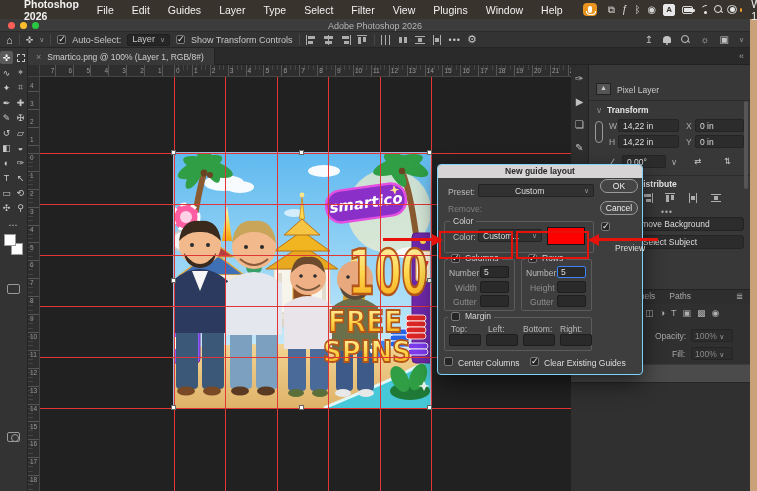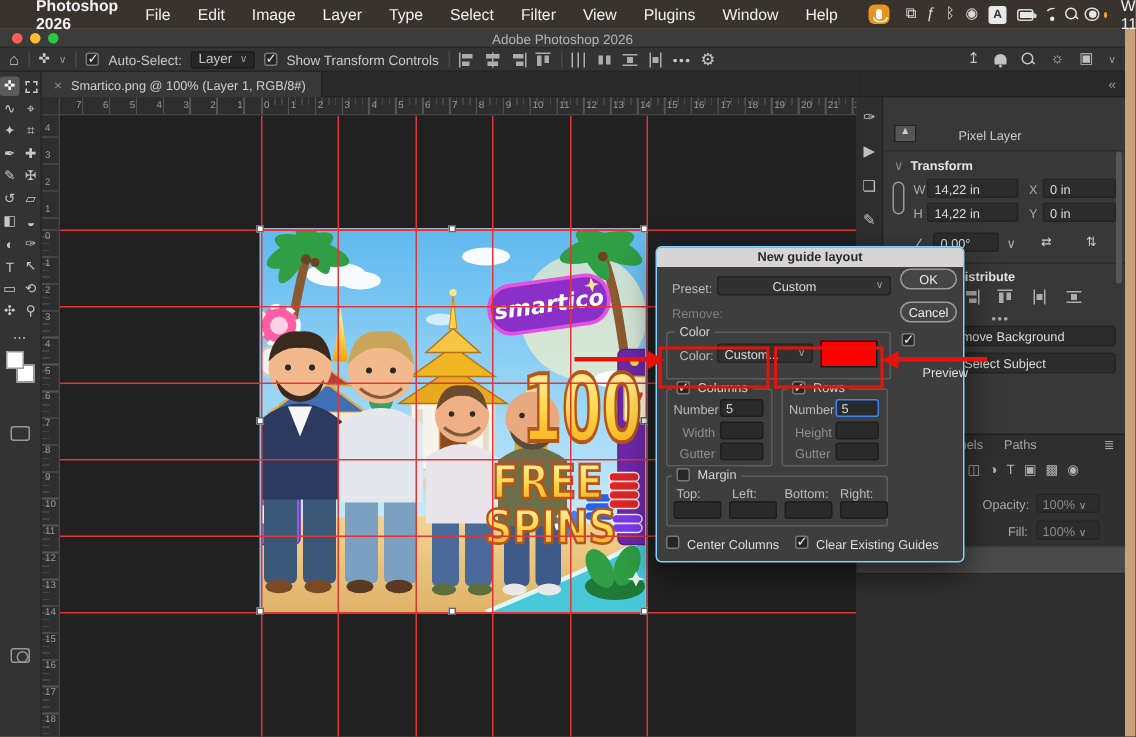--- a/index.html
+++ b/index.html
@@ -124,21 +124,21 @@
 </style>
 </head>
 <body>
 
 <div id="menubar" class="abs">
   <span class="apple"></span>
   <span class="menu-item bold">Photoshop 2026</span>
   <span id="menu-items" style="display:flex;">
       <span class="menu-item">File</span>
       <span class="menu-item">Edit</span>
-      <span class="menu-item">Image</span>
+      <span class="menu-item">Guides</span>
       <span class="menu-item">Layer</span>
       <span class="menu-item">Type</span>
       <span class="menu-item">Select</span>
       <span class="menu-item">Filter</span>
       <span class="menu-item">View</span>
       <span class="menu-item">Plugins</span>
     </span>
   <div id="menu-right">
     <span id="menu-right-items" style="display:flex;">
         <span class="menu-item">Window</span>
@@ -574,21 +574,21 @@
   <div id="dock-strip" class="abs">
       <span>✑</span>
       <span>▶</span>
       <span>❏</span>
       <span>✎</span>
       <span>☰</span>
     </div>
 
   <div id="props" class="abs">
     <span class="abs" style="left:7px;top:18px;width:15px;height:12px;background:#555;border:1px solid #222;color:#ccc;font-size:7px;text-align:center;">▲</span>
-    <span class="plabel" style="left:28px;top:20px;color:#ccc;margin-left:22px;">Pixel Layer</span>
+    <span class="plabel" style="left:28px;top:20px;color:#ccc;">Pixel Layer</span>
     <div class="divider" style="top:35px;"></div>
     <span class="plabel" style="left:7px;top:40px;color:#888;">∨</span>
     <span class="plabel" style="left:18px;top:40px;color:#e4e4e4;font-weight:bold;">Transform</span>
     <span class="chain" style="left:6px;top:56px;"></span>
     <span class="plabel" style="left:20px;top:56px;">W</span>
     <span class="pfield" style="left:29px;top:54px;width:61px;">14,22 in</span>
     <span class="plabel" style="left:97px;top:56px;">X</span>
     <span class="pfield" style="left:106px;top:54px;width:49px;">0 in</span>
     <span class="plabel" style="left:20px;top:72px;">H</span>
     <span class="pfield" style="left:29px;top:70px;width:61px;">14,22 in</span>

